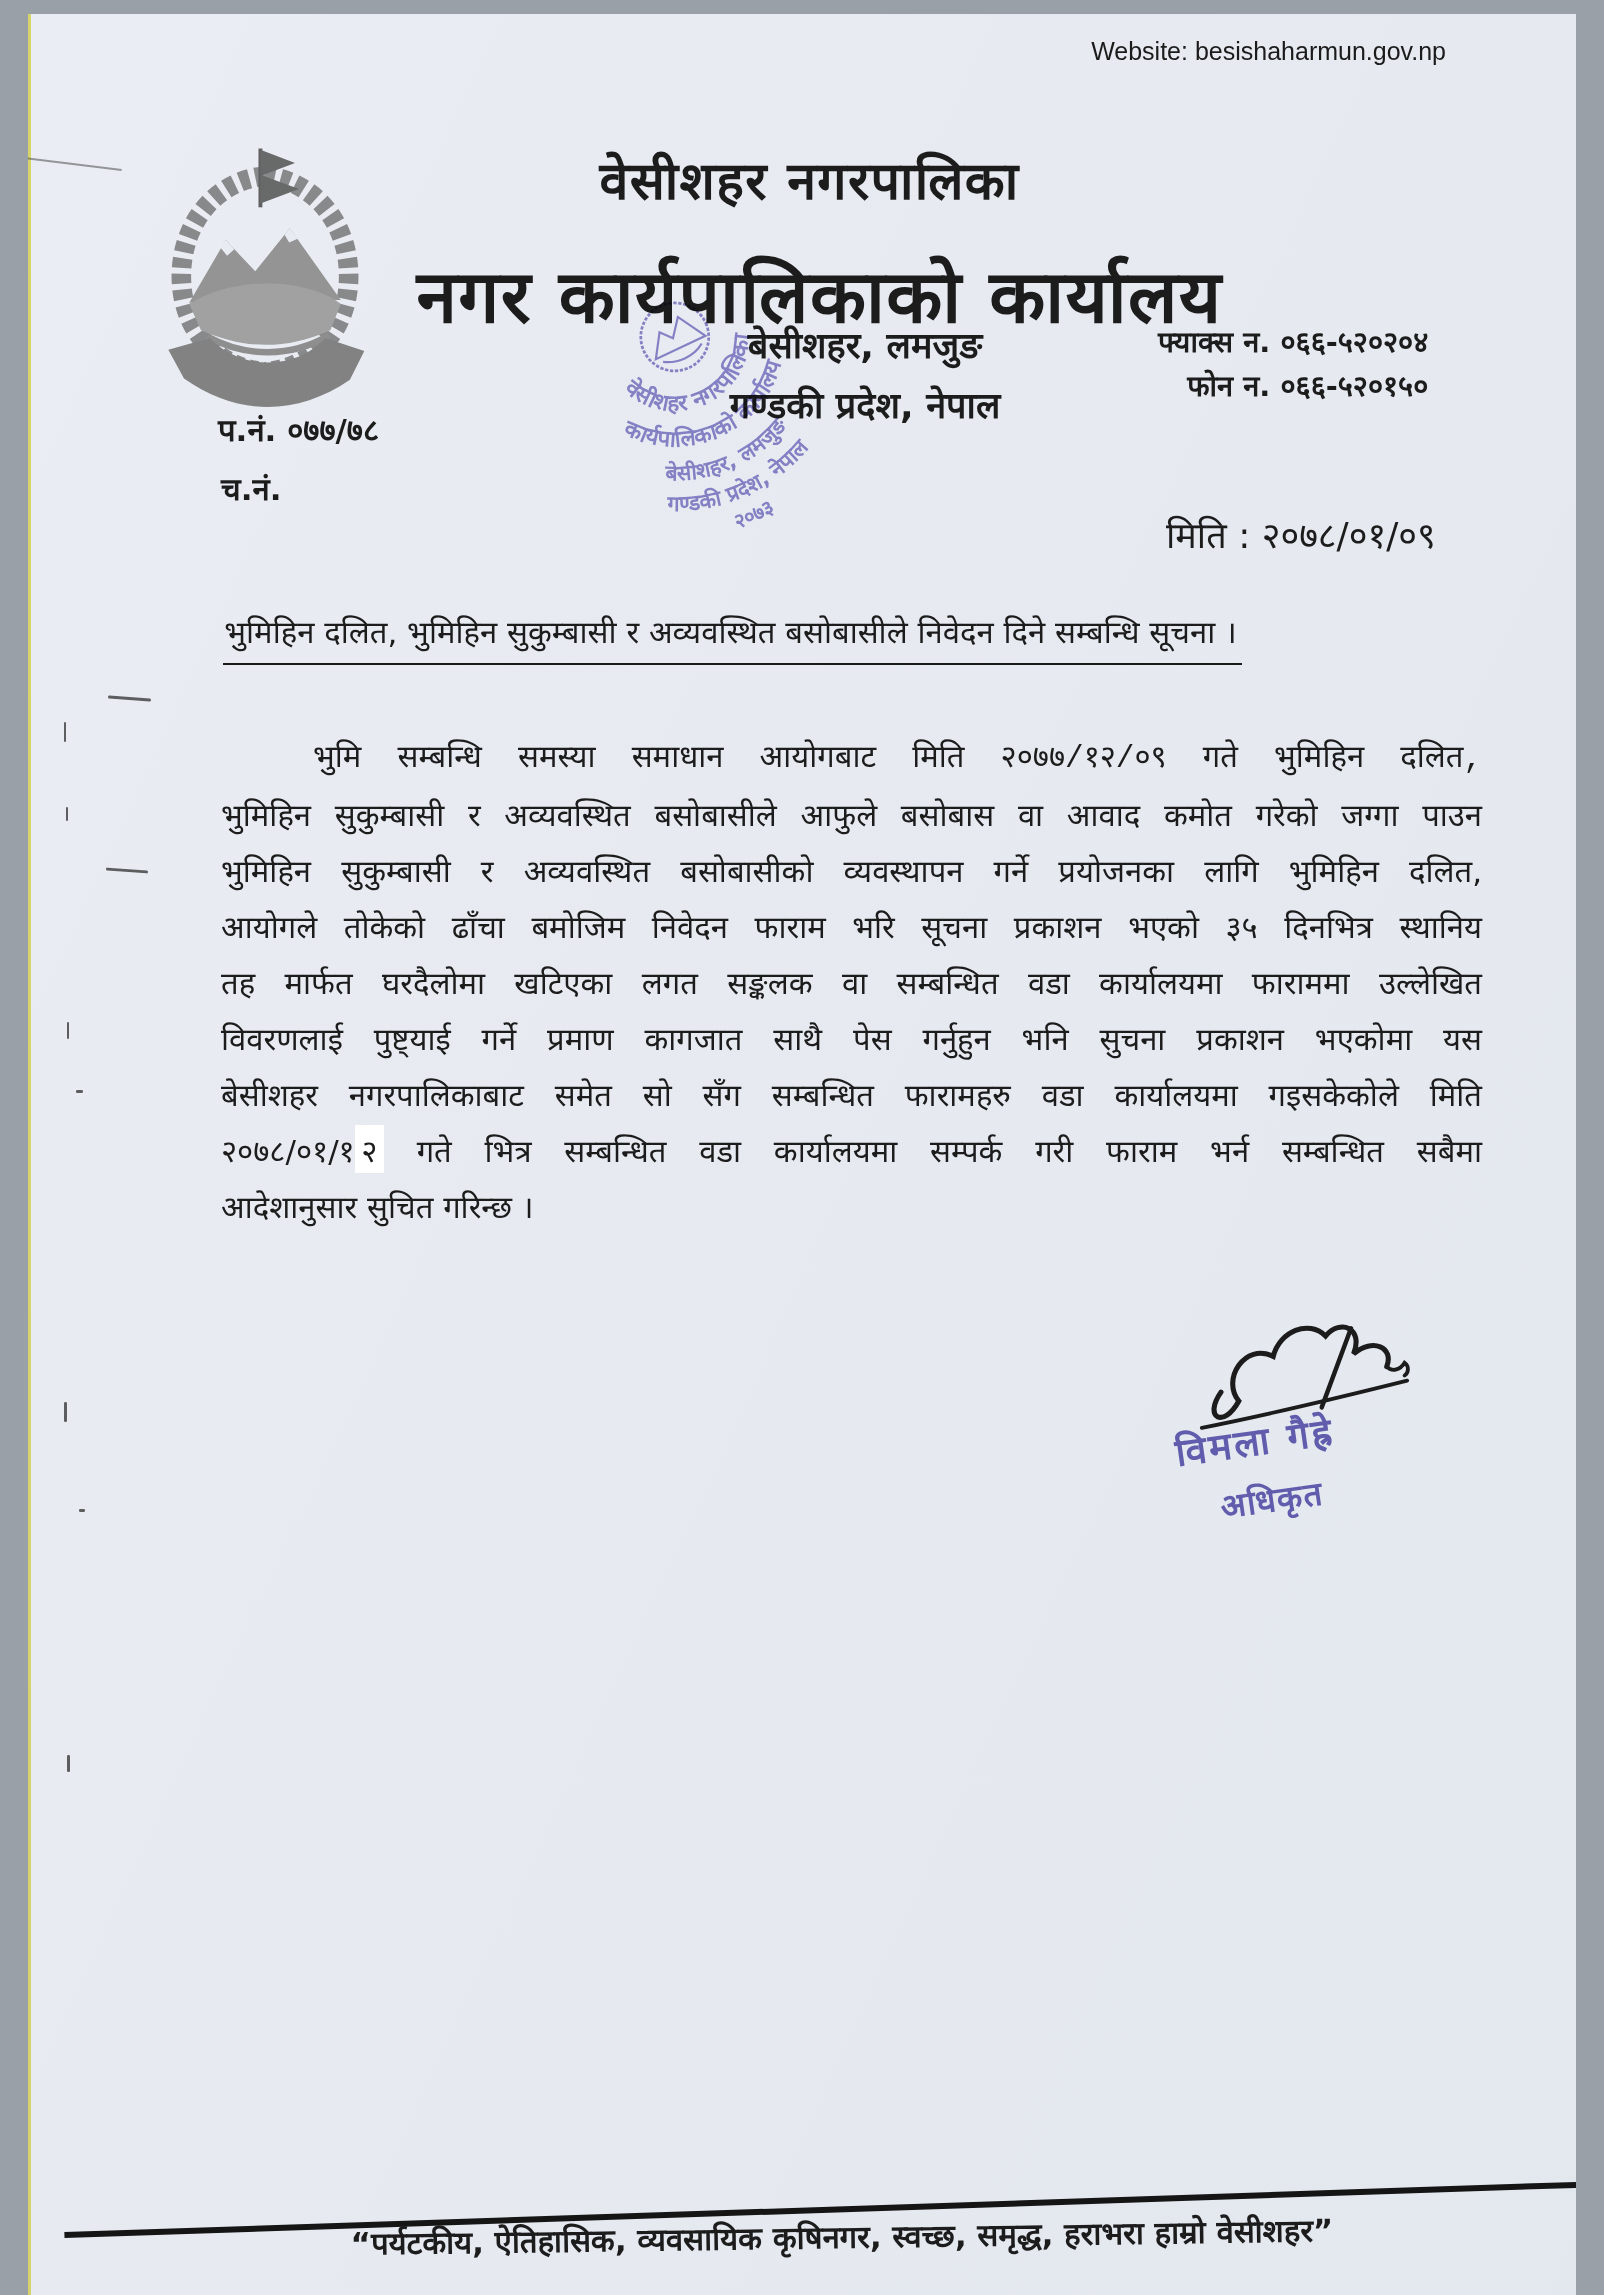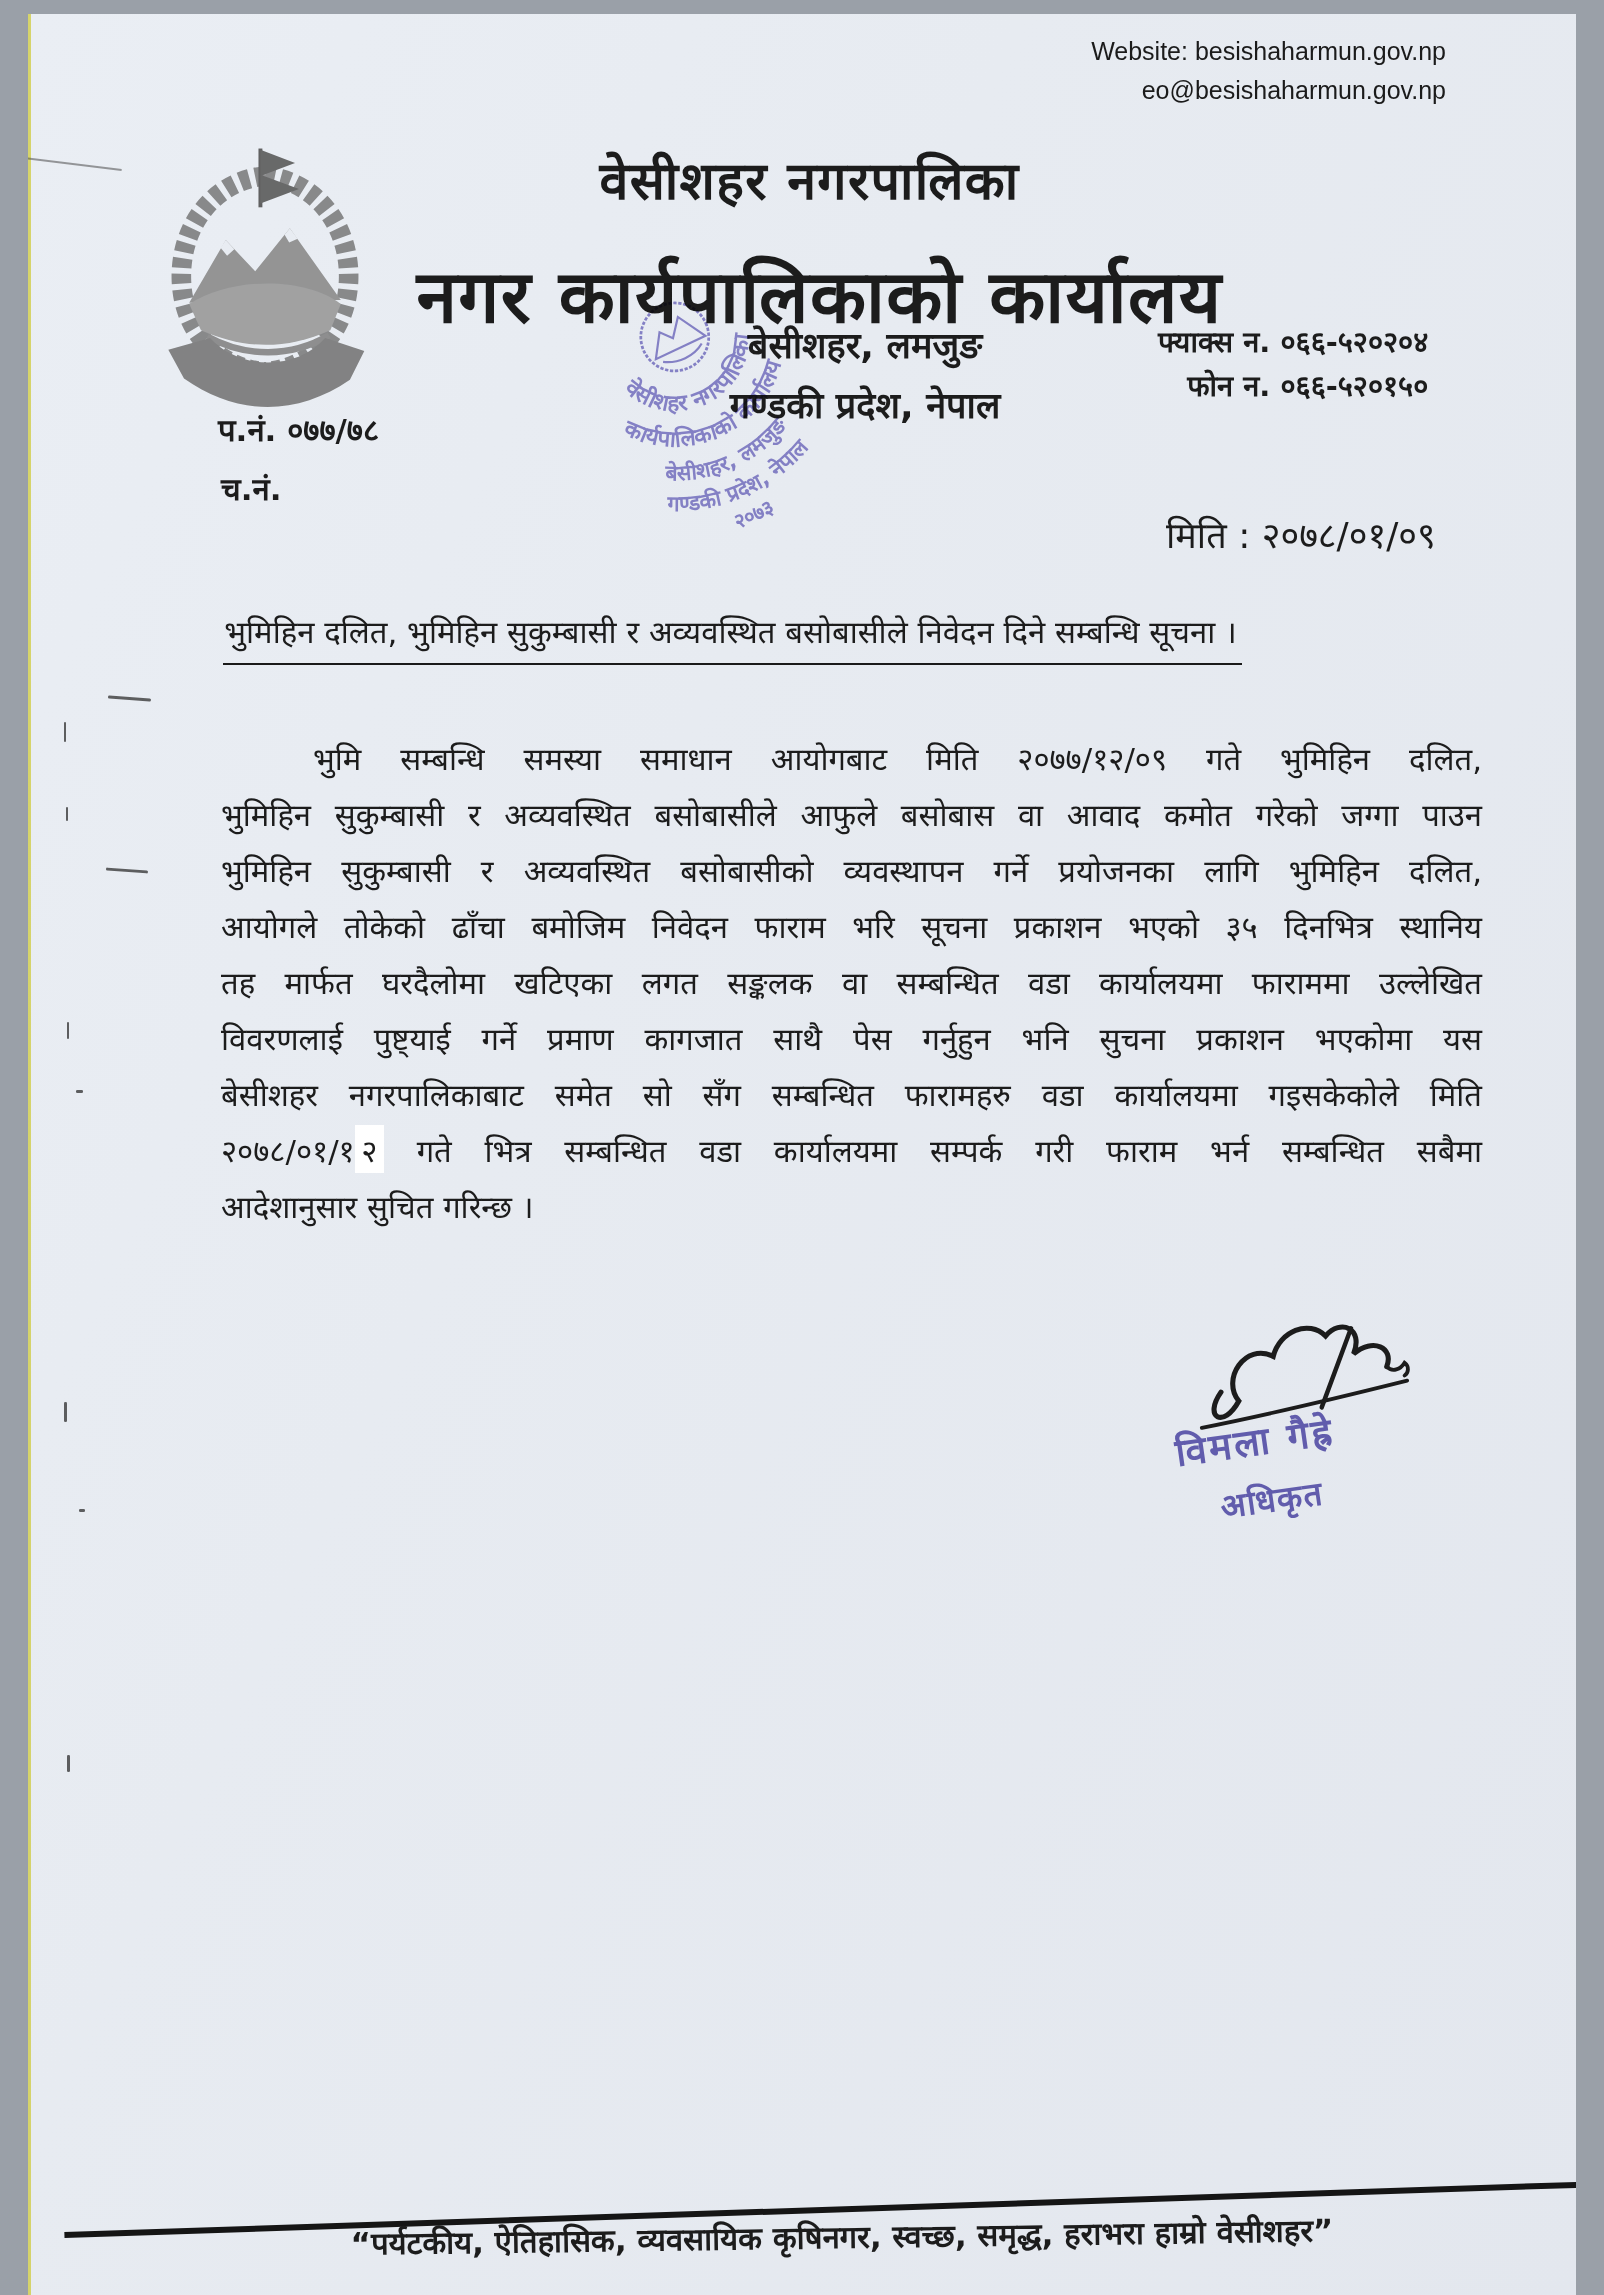--- a/index.html
+++ b/index.html
@@ -39,21 +39,21 @@
   .chano{position:absolute;left:193px;top:453px;font-size:31px;font-weight:600;}
   .date{position:absolute;left:1138px;top:496px;font-size:36px;font-weight:400;}
 
   
   .subject{position:absolute;left:195px;top:596px;white-space:nowrap;
     font-size:31px;font-weight:400;border-bottom:2.6px solid #1a1a1a;padding:0 5.2px 10.5px 1.3px;}
 
   
   .body{position:absolute;left:193px;top:717px;width:1261px;font-size:31px;}
   .body-line{height:56px;line-height:56px;text-align:justify;text-align-last:justify;}
-  .body-line.first{padding-left:92px;}
+  .body-line.first{padding-left:92px;font-family:Liberation Mono, monospace;}
   .body-line.last{text-align-last:left;}
   .whiteout{background:#ffffff;padding:7.8px 6.5px 3.9px 6.5px;}
 
   
   .seal{position:absolute;left:528px;top:260px;width:340px;height:356px;
     transform:rotate(-24deg);mix-blend-mode:multiply;opacity:.85;}
   .seal text{font-family:"DejaVu Sans",sans-serif;font-weight:600;}
 
   
   .signature{position:absolute;left:1156px;top:1281px;width:255px;height:147px;}
@@ -80,21 +80,20 @@
   <div class="mark" style="left:36px;top:708px;width:2px;height:19.6px;"></div>
   <div class="mark" style="left:38px;top:793px;width:2px;height:14.4px;"></div>
   <div class="mark" style="left:39px;top:1008px;width:2px;height:17px;"></div>
   <div class="mark" style="left:48px;top:1076px;width:7.2px;height:2.6px;"></div>
   <div class="mark" style="left:36px;top:1388px;width:2.6px;height:19.6px;"></div>
   <div class="mark" style="left:51px;top:1495px;width:5.9px;height:3.3px;"></div>
   <div class="mark" style="left:39px;top:1741px;width:2.6px;height:17px;"></div>
 
   <div class="contact">
     <div>Website: besishaharmun.gov.np</div>
-    <div>eo@besishaharmun.gov.np</div>
   </div>
 
   <svg class="logo" viewBox="0 0 400 450">
     <g fill="none" stroke="#6e6e6e" opacity=".85">
       <path d="M200,52 C120,60 70,130 72,210 C74,292 130,346 200,352" stroke-width="30" stroke-dasharray="15 9"></path>
       <path d="M200,52 C280,60 330,130 328,210 C326,292 270,346 200,352" stroke-width="30" stroke-dasharray="15 9"></path>
     </g>
     <path d="M193,10 L193,100" stroke="#555" stroke-width="6" fill="none"></path>
     <path d="M193,12 L246,32 L193,52 Z M193,50 L252,72 L193,94 Z" fill="#5e5e5e"></path>
     <path d="M84,246 L140,150 L185,198 L238,132 L316,242 Z" fill="#8d8d8d"></path>

